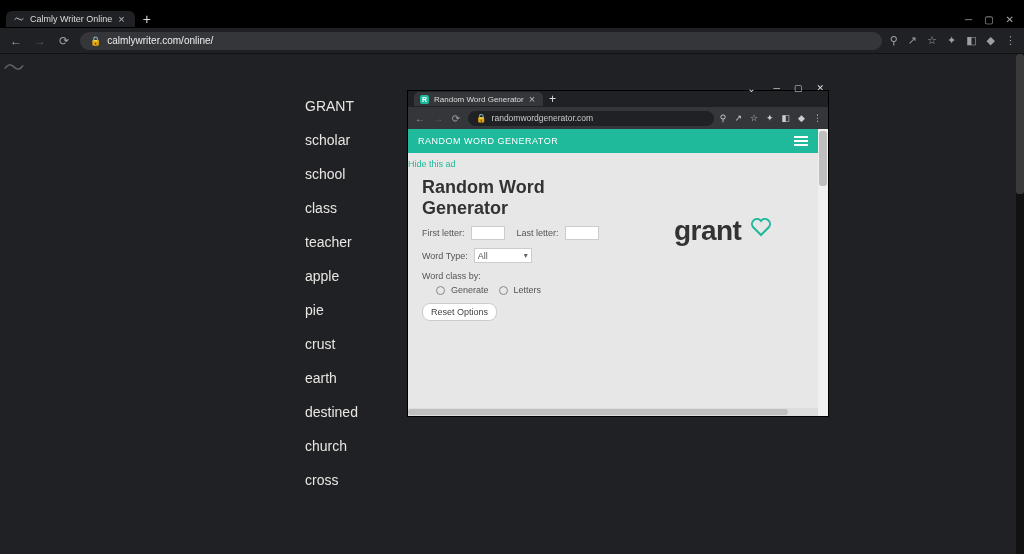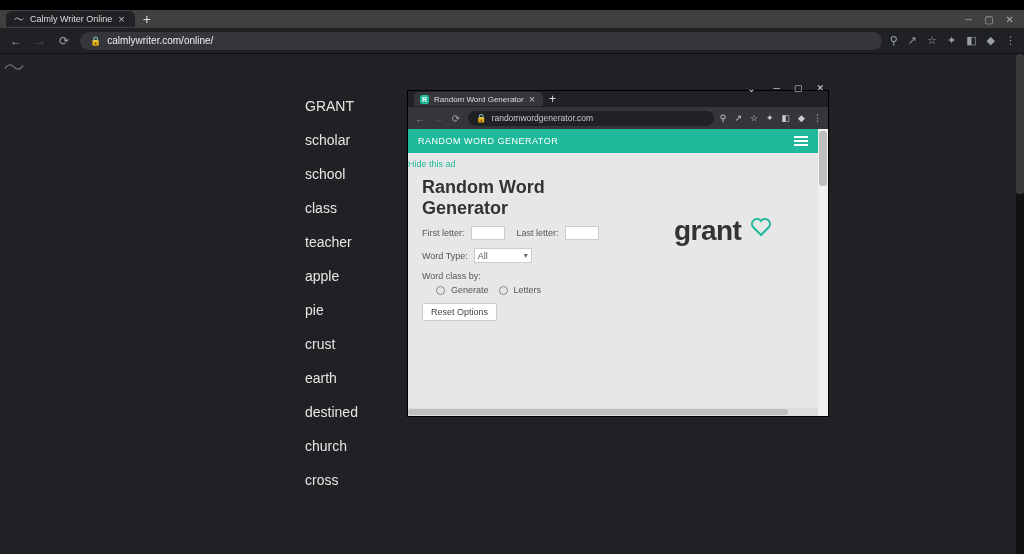--- a/index.html
+++ b/index.html
@@ -1,20 +1,20 @@
 <!DOCTYPE html>
 <html><head>
 <meta charset="utf-8">
 <style>
 * { margin: 0; padding: 0; box-sizing: border-box; font-family: -apple-system, BlinkMacSystemFont, "Segoe UI", Arial, sans-serif; }
 html, body { width: 1024px; height: 554px; background: #202124; overflow: hidden; }
 
 
 .titlebar { height: 10px; background: #000; display: flex; align-items: center; }
-.tabstrip { height: 18px; background: #404040; display: flex; align-items: center; padding-left: 6px; }
+.tabstrip { height: 18px; background: #000000; display: flex; align-items: center; padding-left: 6px; }
 .tab { display: flex; align-items: center; gap: 6px; background: #202124; height: 16px; padding: 0 10px 0 8px; border-radius: 6px 6px 0 0; font-size: 9px; color: #ddd; }
 .favicon { width: 10px; height: 10px; display: inline-block; }
 .favicon svg { display:block }
 .tabclose { font-size: 11px; color: #bbb; cursor: pointer; }
 .newtab { color: #ddd; font-size: 14px; padding: 0 8px; cursor: pointer; }
 .winbtns { margin-left: auto; display: flex; gap: 12px; color: #aaa; font-size: 10px; padding-right: 10px; }
 .winbtns span { cursor: pointer; }
 
 .toolbar { height: 26px; background: #202124; display: flex; align-items: center; gap: 8px; padding: 0 8px; border-bottom: 1px solid #111; }
 .navbtn { color: #9aa0a6; font-size: 12px; width: 16px; text-align: center; cursor: pointer; }
@@ -69,21 +69,21 @@
 .rightc { width: 46%; display:flex; align-items:flex-start; justify-content:center; gap:8px; padding-top: 46px;}
 .h1 { font-size: 18px; font-weight: 700; color:#333; line-height:1.15;}
 .formrow { display:flex; align-items:center; gap:6px; margin-top:8px; font-size:9px; color:#555;}
 .formrow.double label{display:inline-block}
 .tin { width: 28px; height: 14px; border:1px solid #ccc; background:#fff; font-size:9px; padding:0 3px; display:flex; align-items:center;}
 .tin.w{width:34px}
 .sel { width: 58px; height: 15px; border:1px solid #ccc; background:#fff; font-size:9px; padding:0 3px; display:flex; align-items:center; justify-content:space-between;}
 .sel.w{width:66px}
 .sel::after{content:"▾"; color:#666; font-size:8px;}
 .radio{width:9px;height:9px;border:1px solid #888;border-radius:50%;display:inline-block;vertical-align:middle}
-.btnw{display:inline-block; border:1px solid #ccc; background:#fff; padding:3px 8px; font-size:9px; color:#444; border-radius:2px; margin-top:8px;}
+.btnw{display:inline-block; border:1px solid #ccc; background:#fff; padding:3px 8px; font-size:9px; color:#444; border-radius:8px; margin-top:8px;}
 .btnb{display:inline-block; border:1px solid #0a2f6b; background:#164a9c; padding:4px 10px; font-size:9.5px; color:#fff; border-radius:2px; margin-top:8px;}
 .result{font-size:28px; font-weight:700; color:#333; letter-spacing:-0.5px;}
 .heart svg{display:block}
 </style>
 </head>
 <body>
 
 <div class="titlebar"></div>
 
 <div class="tabstrip">

